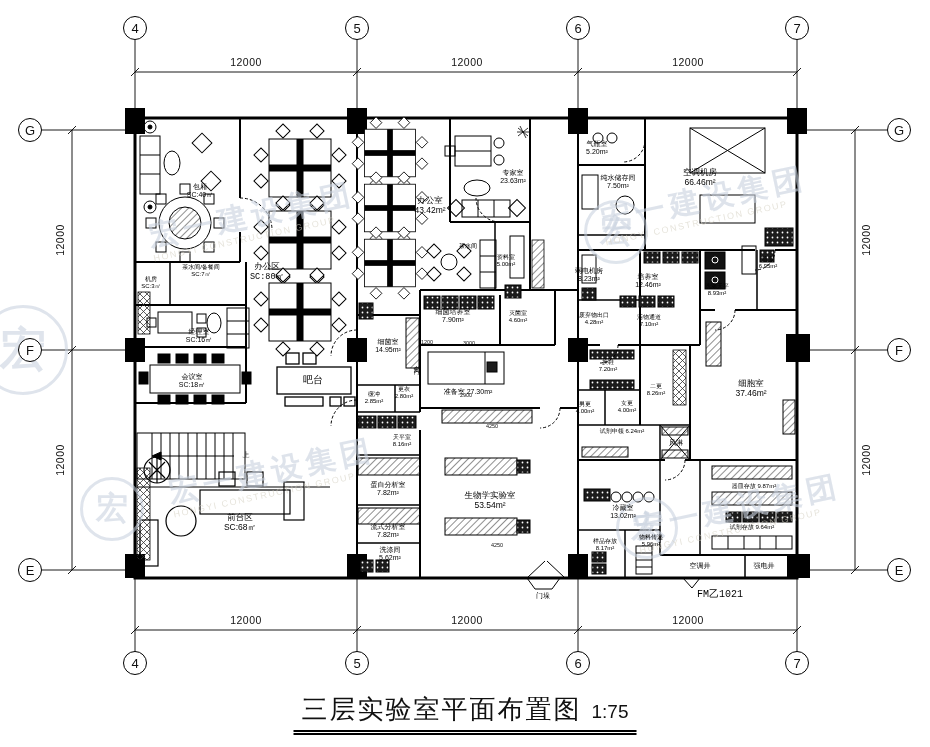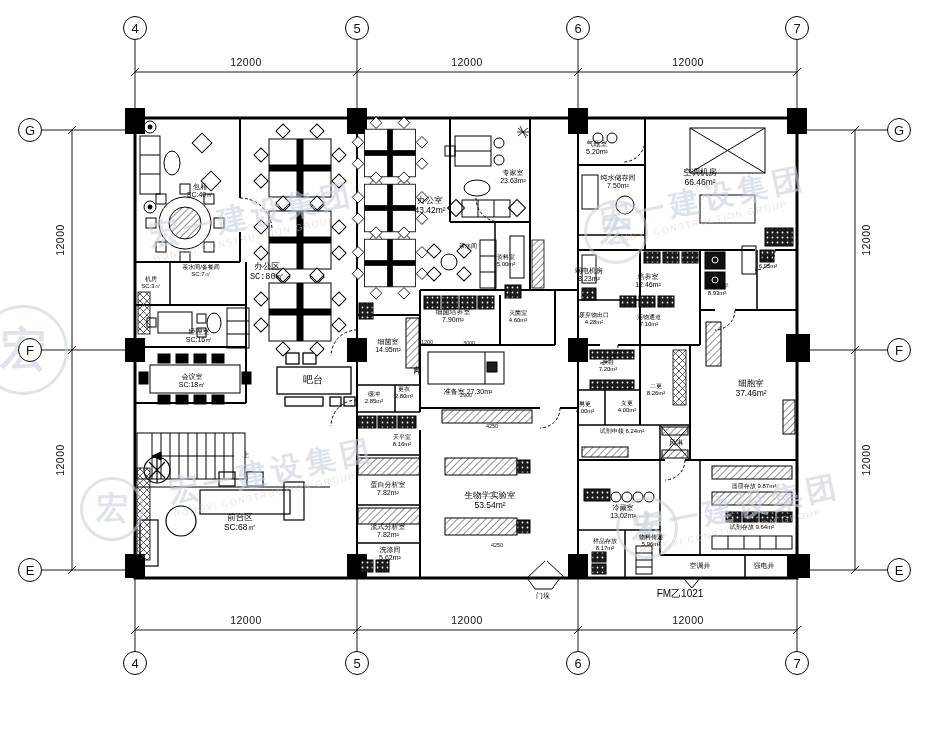--- a/index.html
+++ b/index.html
@@ -497,21 +497,21 @@
         <div>物料传递</div>
         <div>5.96m²</div>
       </div>
       <div class="room-label sm" style="left: 754px; top: 487px;">器皿存放 9.87m²</div>
       <div class="room-label sm" style="left: 752px; top: 528px;">试剂存放 9.64m²</div>
       <div class="ann-label md" style="left: 313px; top: 380px; transform: translate(-50%, -50%);">吧台</div>
       <div class="ann-label " style="left: 246px; top: 455px; transform: translate(-50%, -50%);">上</div>
       <div class="ann-label vertical" style="left: 416px; top: 362px;">安全门</div>
       <div class="ann-label " style="left: 676px; top: 443px; transform: translate(-50%, -50%);">风淋</div>
       <div class="ann-label " style="left: 543px; top: 596px; transform: translate(-50%, -50%);">门垛</div>
-      <div class="ann-label md" style="left: 680px; top: 594px; transform: translate(-50%, -50%);">FM乙1021</div>
+      <div class="ann-label md" style="left: 720px; top: 594px; transform: translate(-50%, -50%); font-family: Liberation Mono, monospace;">FM乙1021</div>
       <div class="ann-label " style="left: 700px; top: 566px; transform: translate(-50%, -50%);">空调井</div>
       <div class="ann-label " style="left: 764px; top: 566px; transform: translate(-50%, -50%);">强电井</div>
       <div class="bubble" style="left: 135px; top: 28px;">4</div>
       <div class="bubble" style="left: 135px; top: 663px;">4</div>
       <div class="bubble" style="left: 357px; top: 28px;">5</div>
       <div class="bubble" style="left: 357px; top: 663px;">5</div>
       <div class="bubble" style="left: 578px; top: 28px;">6</div>
       <div class="bubble" style="left: 578px; top: 663px;">6</div>
       <div class="bubble" style="left: 797px; top: 28px;">7</div>
       <div class="bubble" style="left: 797px; top: 663px;">7</div>
@@ -531,14 +531,17 @@
       <div class="dim v" style="left: 60px; top: 460px;">12000</div>
       <div class="dim v" style="left: 866px; top: 240px;">12000</div>
       <div class="dim v" style="left: 866px; top: 460px;">12000</div>
       <div class="minor-dim" style="left: 492px; top: 429px;">4250</div>
       <div class="minor-dim" style="left: 497px; top: 548px;">4250</div>
       <div class="minor-dim" style="left: 466px; top: 398px;">2900</div>
       <div class="minor-dim" style="left: 469px; top: 346px;">3000</div>
       <div class="minor-dim" style="left: 427px; top: 345px;">1200</div>
     </div>
 
-
+<div class="title-block">
+  <span class="title-main">三层实验室平面布置图</span><span class="title-scale">1:75</span>
 </div>
 
+</div>
+
 </body></html>

